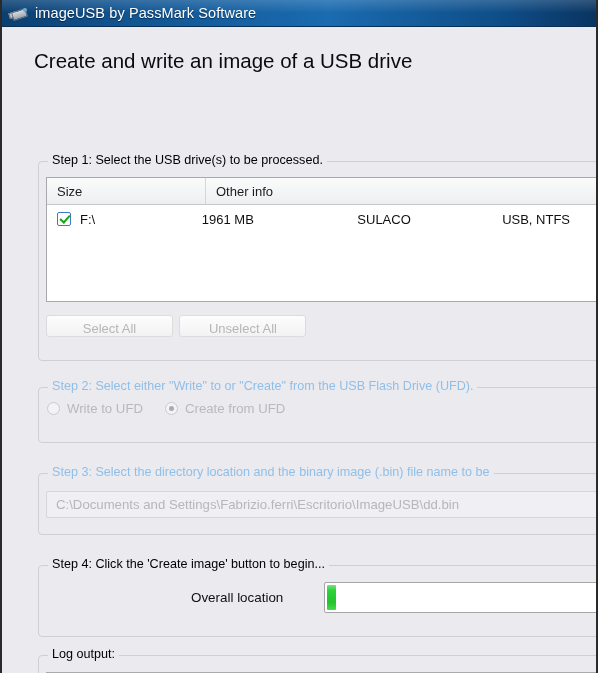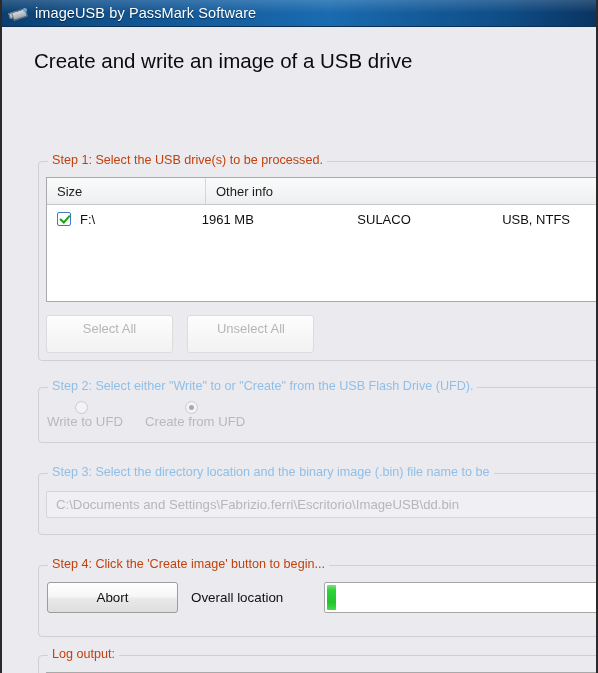--- a/index.html
+++ b/index.html
@@ -109,21 +109,21 @@
     box-sizing: border-box;
     border: 1px solid #cfd0d4;
     border-radius: 4px;
   }
   .group > .legend {
     position: absolute;
     top: -9px;
     left: 9px;
     padding: 0 4px;
     background: #ebeaef;
-    color: #c2410c;
+    color: #000000;
     font-size: 12.6px;
     white-space: nowrap;
   }
   .group.disabled > .legend {
     color: #8fbfe9;
   }
 
   
   #group-step1 {
     left: 36px;
@@ -208,26 +208,26 @@
   .btn {
     display: inline-block;
     box-sizing: border-box;
     font-size: 13px;
     text-align: center;
     border-radius: 3px;
     background: linear-gradient(to bottom, #fdfdfd 0%, #f6f6f6 48%, #ebebeb 52%, #e2e2e2 100%);
   }
   .btn.wide {
     width: 127px;
-    height: 38px;
+    height: 22px;
     line-height: 25px;
     border: 1px solid #dcdcdc;
     color: #b6b6b6;
     background: linear-gradient(to bottom, #fdfdfd, #f2f2f2);
-    margin-right: 10px;
+    margin-right: 2px;
   }
 
   
   #group-step2 {
     left: 36px;
     top: 338px;
     width: 600px;
     height: 56px;
   }
   .radio-row {
@@ -237,21 +237,20 @@
     display: flex;
     align-items: center;
   }
   .radio {
     display: flex;
     align-items: center;
     margin-right: 22px;
     font-size: 13.2px;
     color: #b9b9bd;
     white-space: nowrap;
-    flex-direction: column;
   }
   .radio .dot {
     position: relative;
     width: 13px;
     height: 13px;
     box-sizing: border-box;
     border: 1px solid #cbcbcf;
     border-radius: 50%;
     background: #f3f3f5;
     margin-right: 7px;
@@ -420,21 +419,20 @@
       </div>
     </div>
 
     <div class="group disabled" id="group-step3">
       <div class="legend">Step 3: Select the directory location and the binary image (.bin) file name to be</div>
       <div class="path-field">C:\Documents and Settings\Fabrizio.ferri\Escritorio\ImageUSB\dd.bin</div>
     </div>
 
     <div class="group" id="group-step4">
       <div class="legend">Step 4: Click the 'Create image' button to begin...</div>
-      <div class="abort-btn">Abort</div>
       <div class="progress-label">Overall location</div>
       <div class="progress-bar">
         <div class="progress-fill" id="progress-fill" style="width: 3%;"></div>
       </div>
     </div>
 
     <div class="group" id="group-log">
       <div class="legend">Log output:</div>
       <div class="log-box">
         

